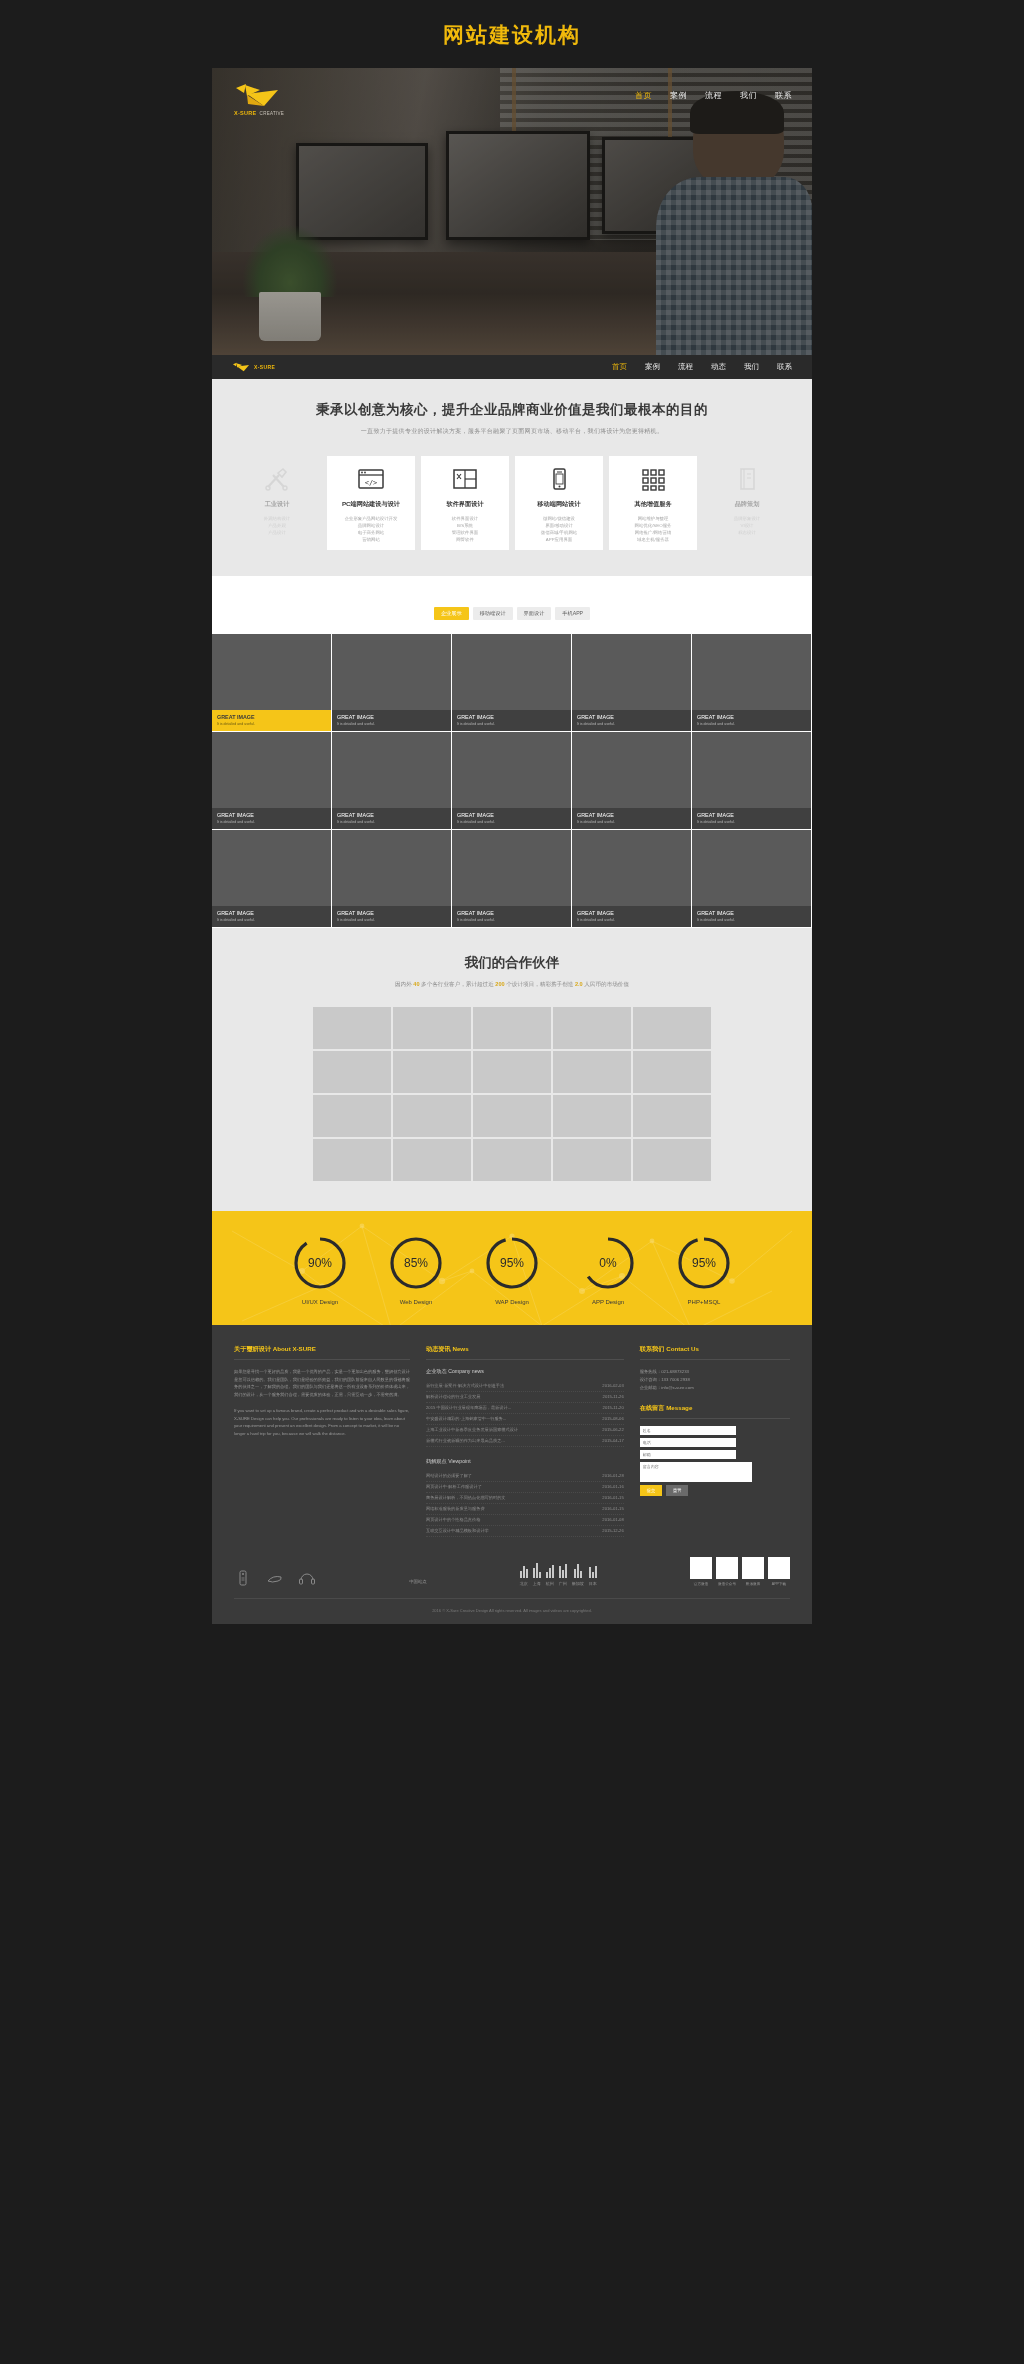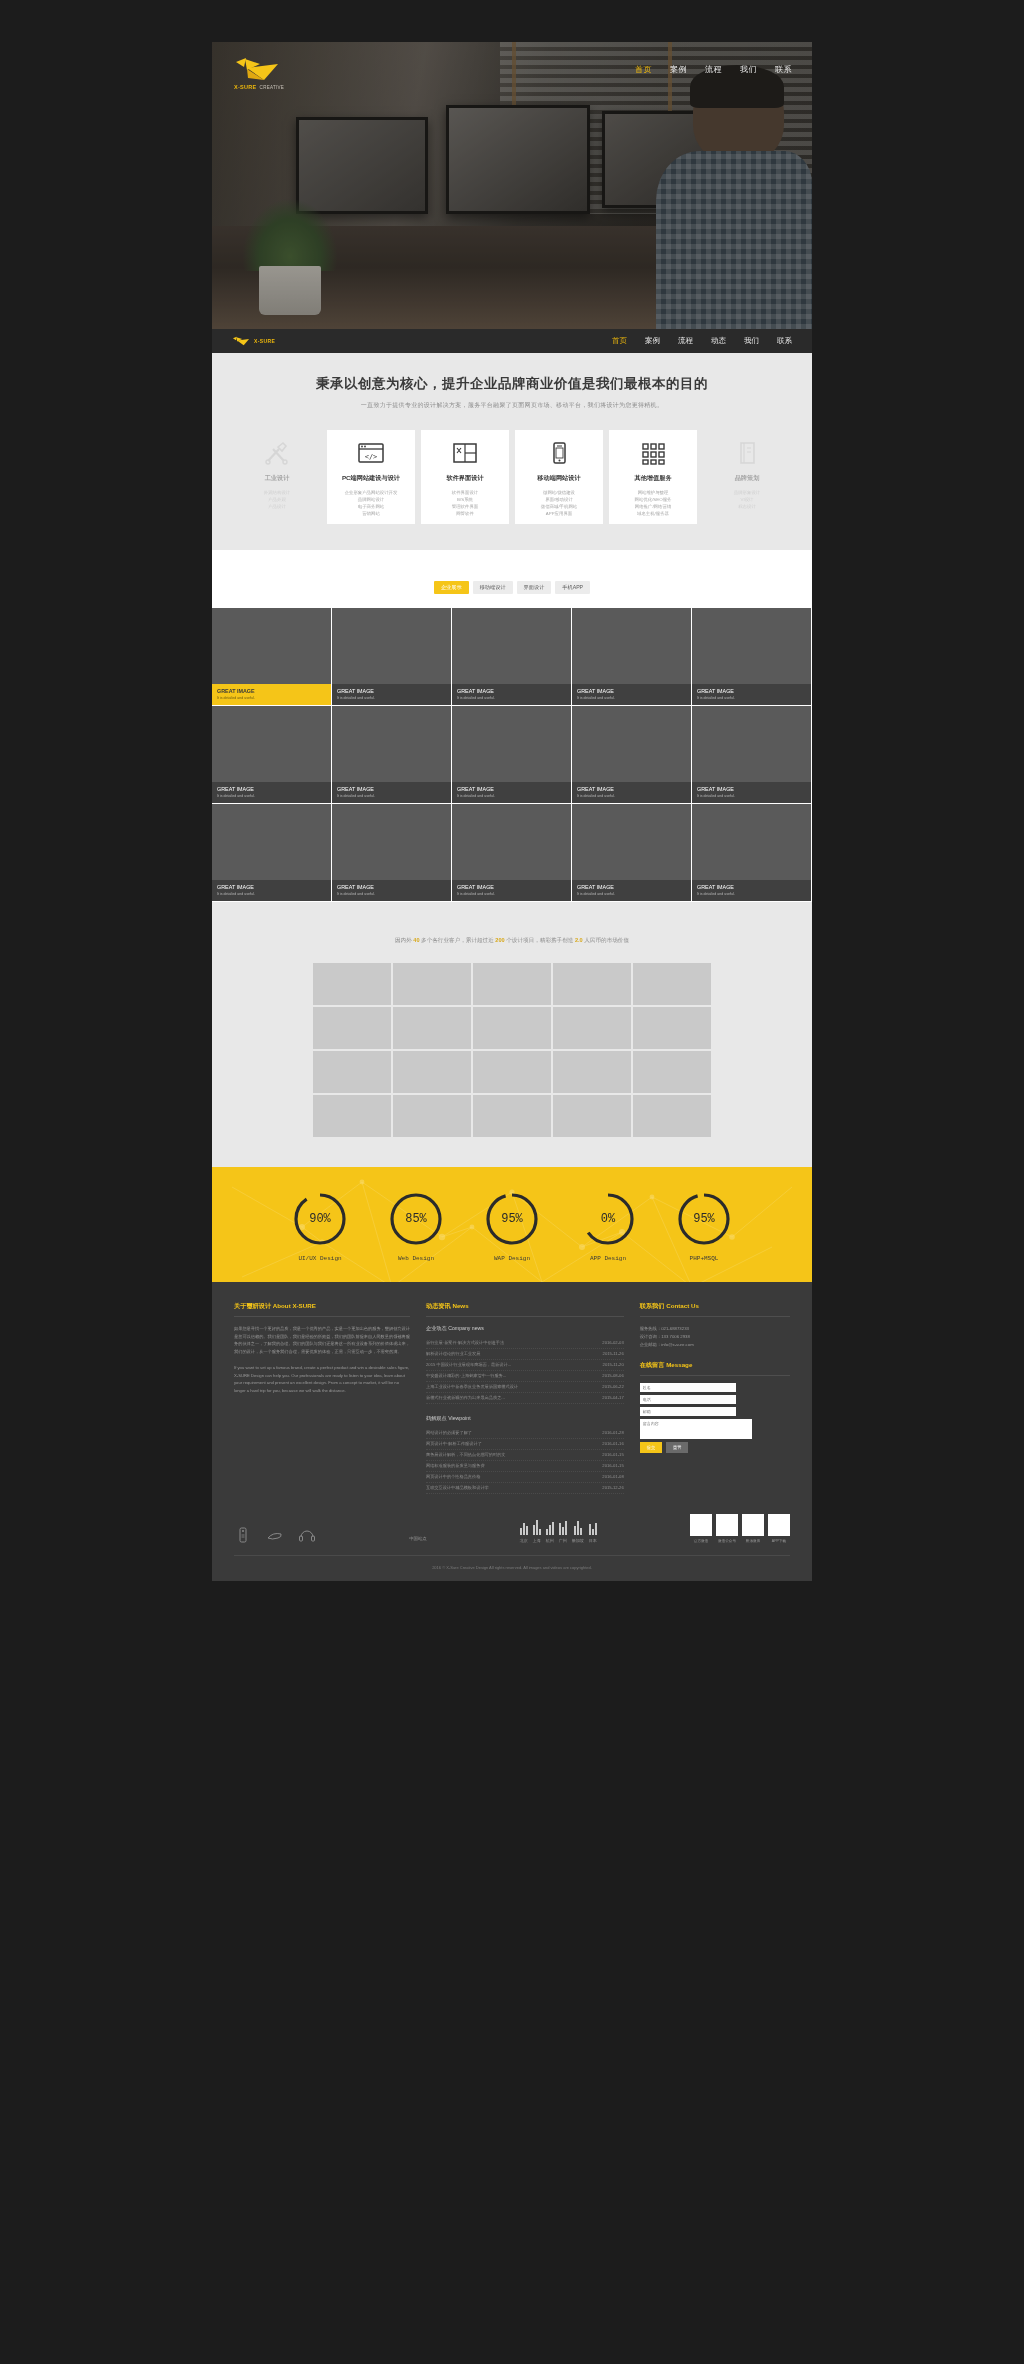--- a/index.html
+++ b/index.html
@@ -216,21 +216,21 @@
     gap: 2px; justify-content: center; margin-top: 18px;
   }
   .logo-grid .lg { height: 42px; background: #c9c9c9; }
 
   
   .stats {
     background: #f5c518; padding: 24px 0 20px; position: relative; overflow: hidden;
   }
   .stats .net { position: absolute; inset: 0; opacity: .38; }
   .stats .row {
-    display: flex; justify-content: center; gap: 24px; position: relative; z-index: 2; font-family: Liberation Mono, monospace;
+    display: flex; justify-content: center; gap: 24px; position: relative; z-index: 2;
   }
   .stat { text-align: center; width: 72px; }
   .stat .ring { position: relative; width: 56px; height: 56px; margin: 0 auto; }
   .stat .ring svg { transform: rotate(-90deg); display:block; }
   .stat .ring .val {
     position: absolute; inset: 0; display: flex; align-items: center; justify-content: center;
     font-size: 12px; color: #2b2b2b; font-weight: normal;
   }
   .stat .lbl { margin-top: 8px; font-size: 6px; color: #3a3a3a; }
 
@@ -291,20 +291,21 @@
     text-align: center; color: #7a7a7a; font-size: 4px;
     padding: 9px 0 11px; border-top: 1px solid #4a4a4a;
   }
 </style>
 </head>
 <body>
 
 <div class="page">
 
   <div class="top-title">
+    <div class="cn">网站建设机构</div>
   </div>
 
   <div class="site">
 
     <div class="hero">
       <div class="blinds"></div>
       <div class="frame1"></div>
       <div class="frame2"></div>
       <div class="monitor m1"></div>
       <div class="monitor m2"></div>
@@ -573,20 +574,21 @@
         <div class="case-cell">
           <div class="cap">
               <div class="t">GREAT IMAGE</div>
           <div class="d">It is detailed and useful.</div>
             </div>
           </div>
       </div>
     </div>
 
     <div class="partners">
+      <h2>我们的合作伙伴</h2>
       <div class="sub">
         <span>因内外</span>
         <b>40</b>
         <span>多个各行业客户，累计超过近</span>
         <b>200</b>
         <span>个设计项目，精彩携手创造</span>
         <b>2.0</b>
         <span>人民币的市场价值</span>
       </div>
       <div class="logo-grid">

